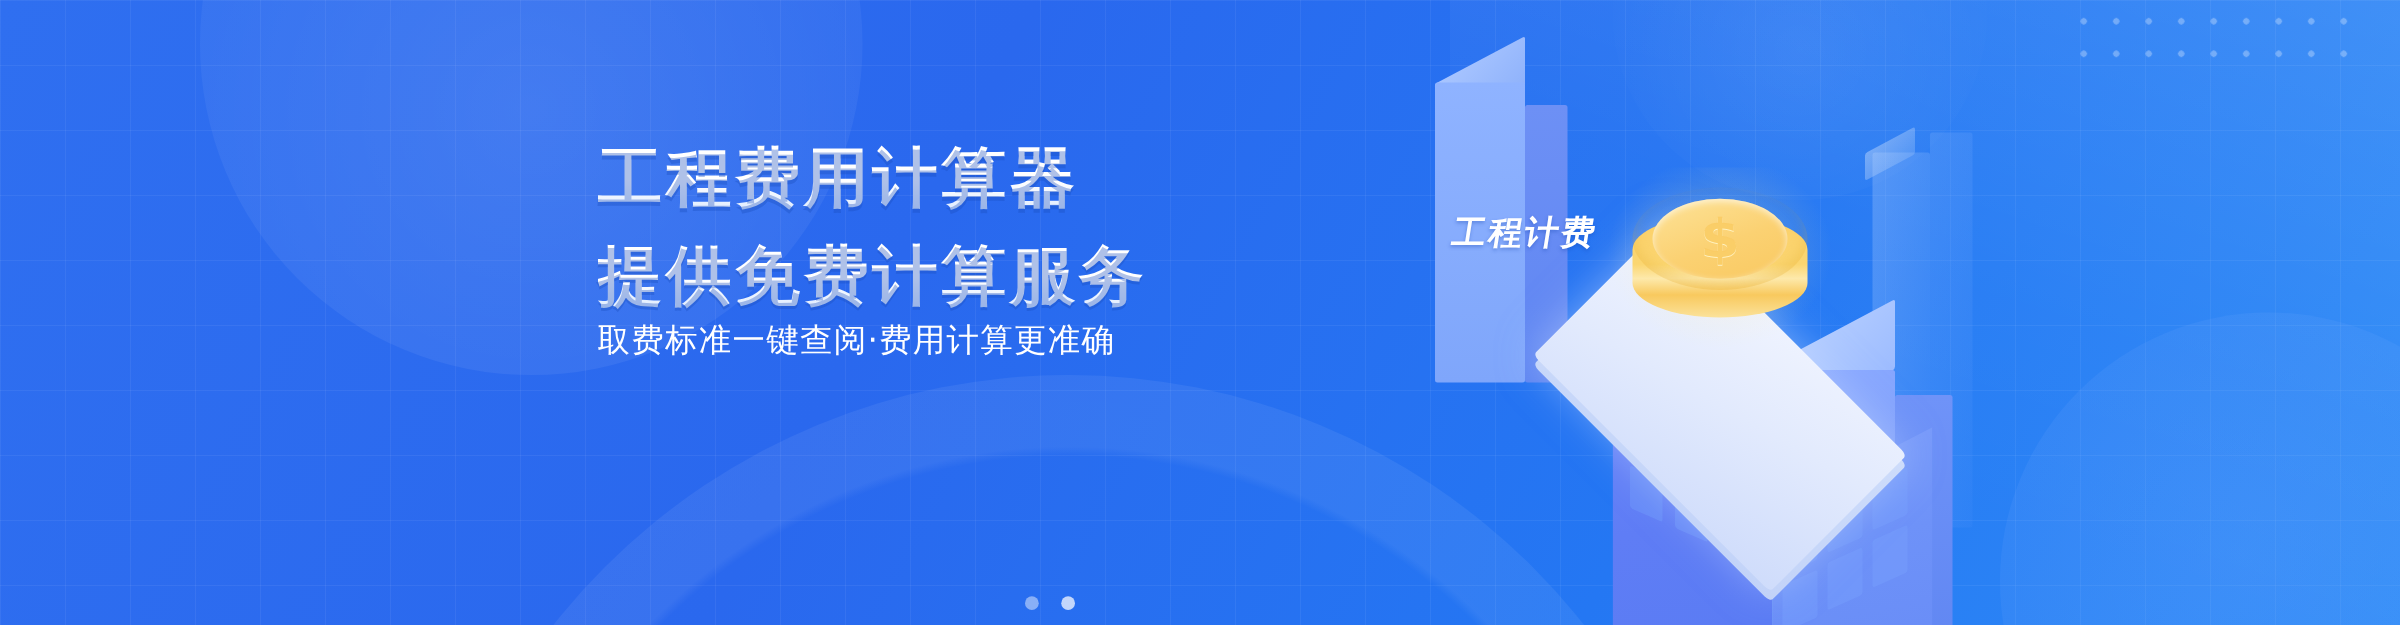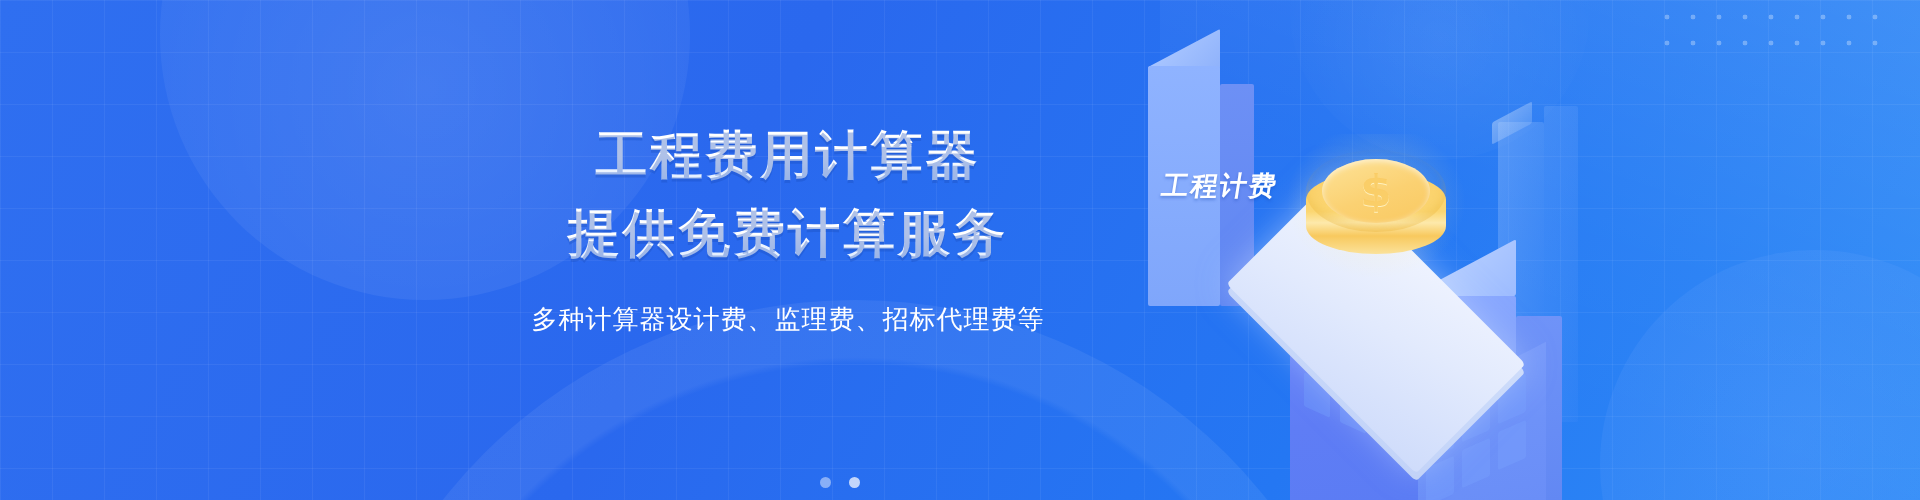--- a/index.html
+++ b/index.html
@@ -53,23 +53,22 @@
   }
   .sheen {
     position:absolute; right:0; top:0; width:760px; height:500px;
     background:linear-gradient(200deg, rgba(255,255,255,.10) 0%, rgba(255,255,255,.02) 45%, rgba(255,255,255,0) 70%);
     pointer-events:none;
   }
 
   
   .copy {
     position:absolute;
-    left:478px; top:124px;
+    left:478px; top:112px;
     width:620px;
-    text-align:center;
   }
   .headline {
     font-family:"DejaVu Sans", sans-serif;
     font-weight:bold;
     font-size:52px;
     line-height:62px;
     letter-spacing:3px;
     color:#ffffff;
     background:linear-gradient(180deg,#ffffff 0%,#ffffff 52%,#d8e8ff 100%);
     -webkit-background-clip:text;
@@ -231,21 +230,21 @@
   <div class="blob blob-tl"></div>
   <div class="blob blob-tr"></div>
   <div class="blob blob-bl"></div>
   <div class="blob blob-r"></div>
   <div class="dot-grid"></div>
   <div class="sheen"></div>
 
   <div class="copy">
     <div class="headline">工程费用计算器</div>
     <div class="headline headline-2">提供免费计算服务</div>
-    <div class="subcopy">多种计算器设计费、监理费、招标代理费等</div>
+    <div class="subcopy" style="margin-top:0">取费标准一键查阅·费用计算更准确</div>
   </div>
 
   <div class="illus">
 
     <div class="bar bar-tall2"></div>
     <div class="bar bar-top"></div>
     <div class="bar bar-tall"></div>
 
     <div class="bar col-a-top"></div>
     <div class="bar col-a"></div>

